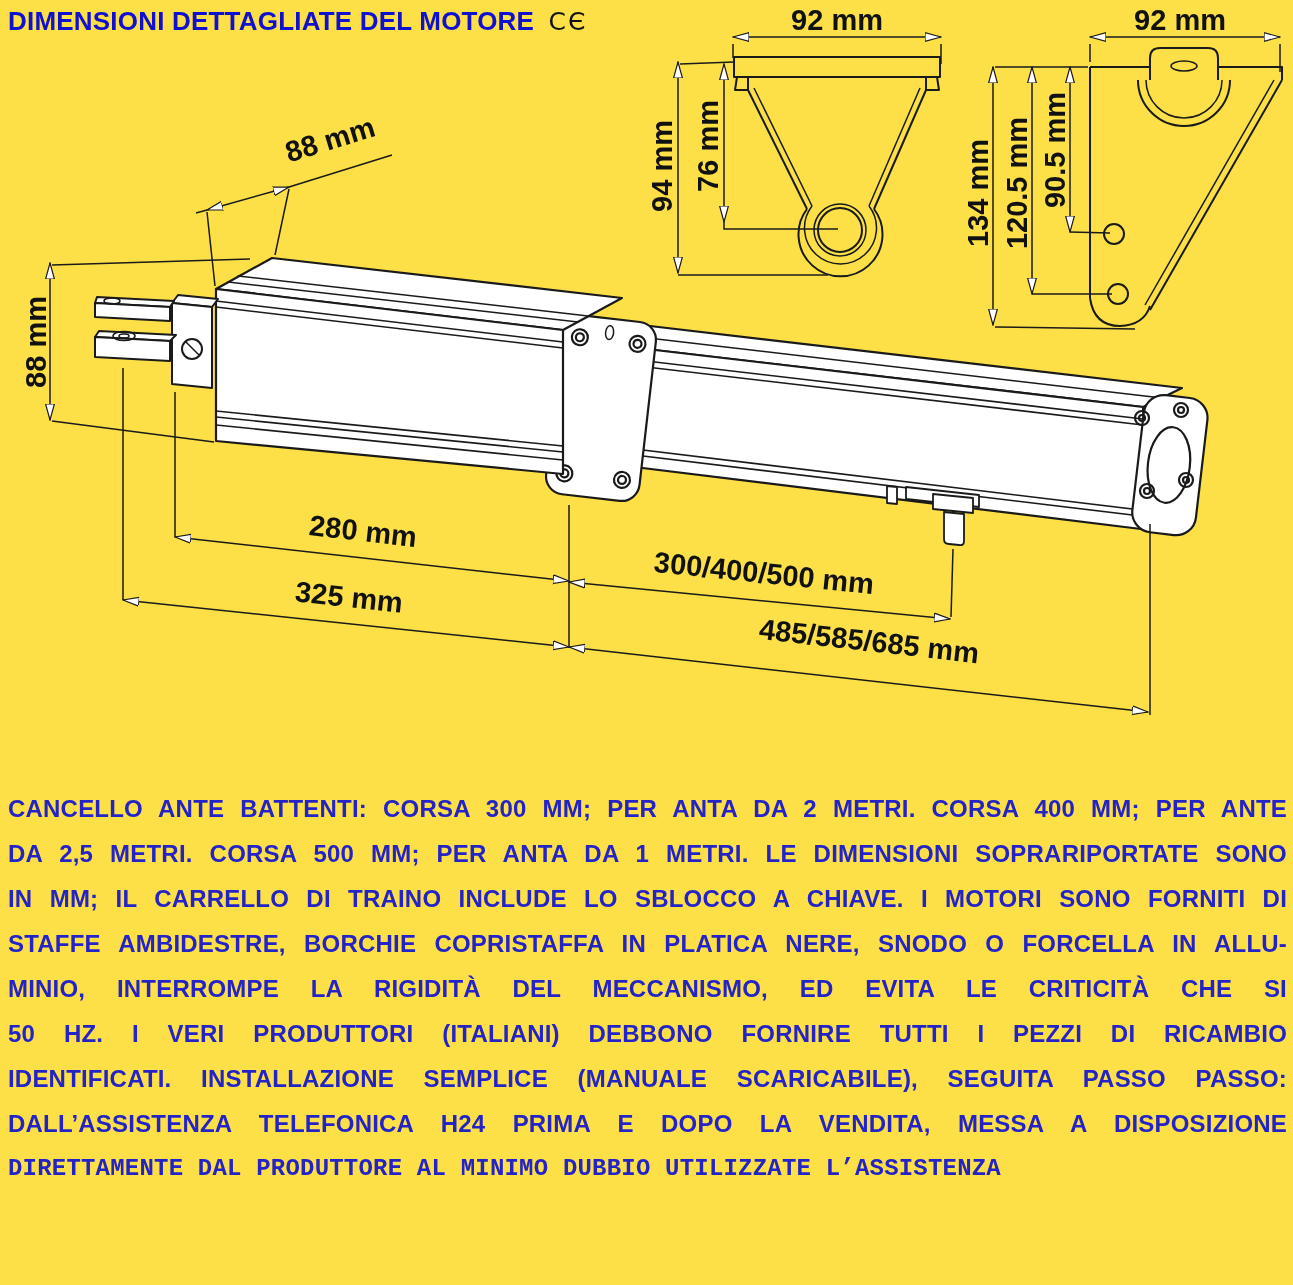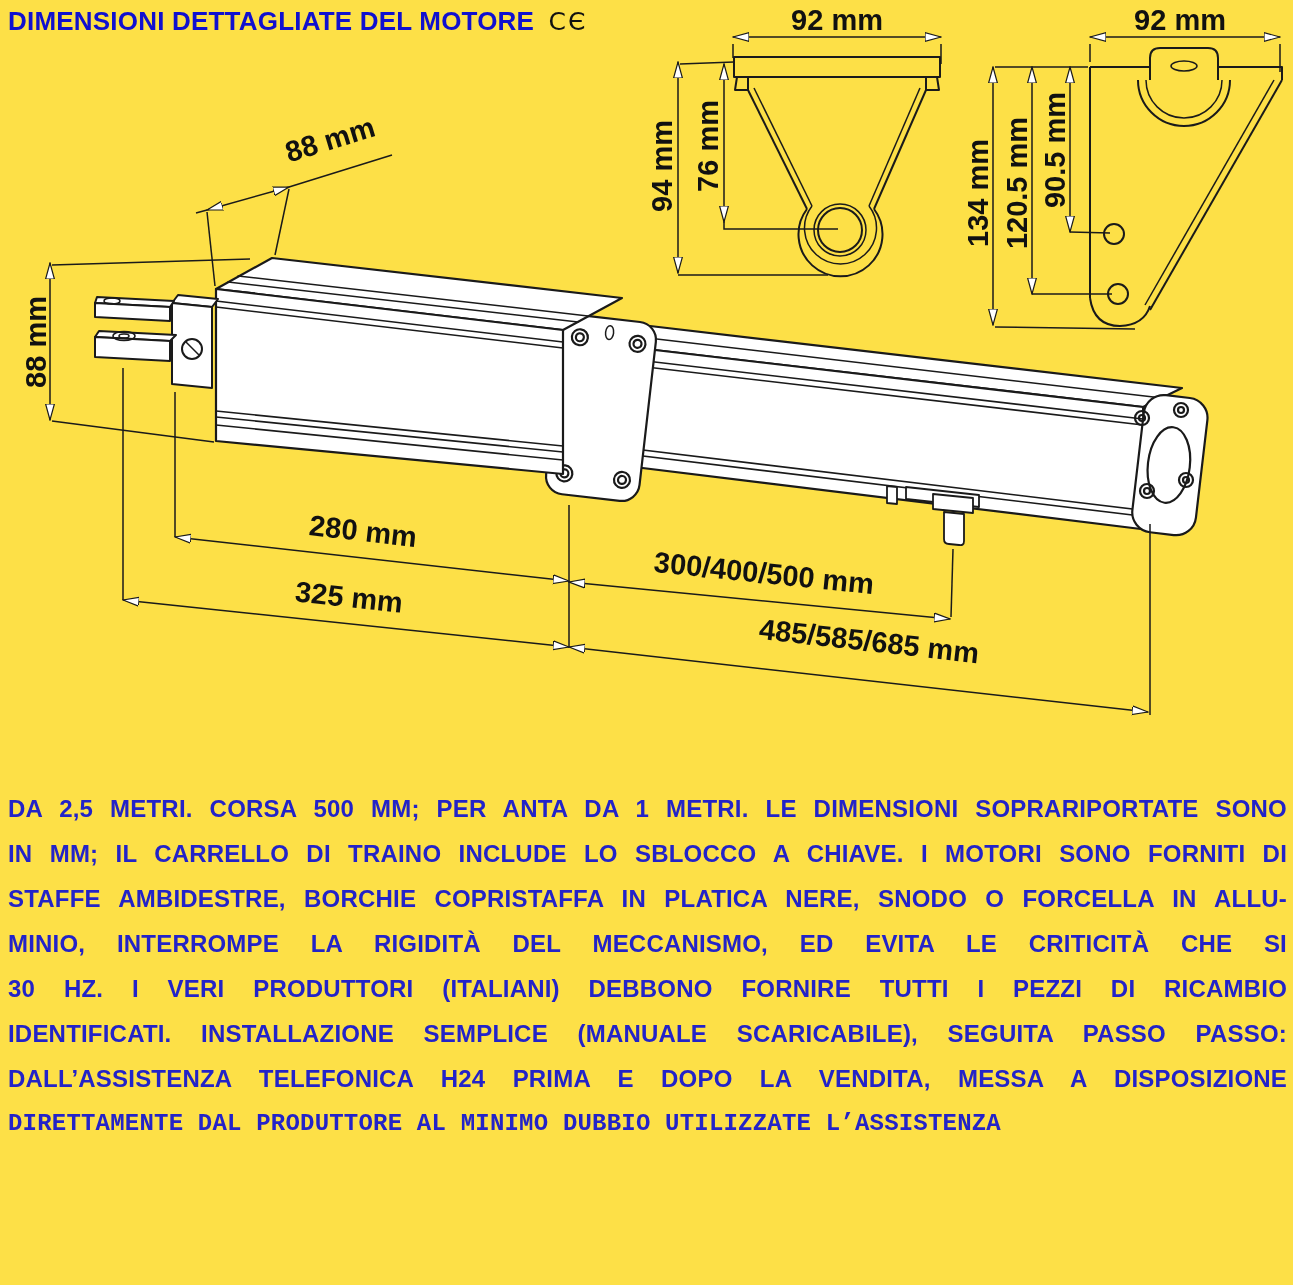--- a/index.html
+++ b/index.html
@@ -193,23 +193,24 @@
       <text class="dimtxt" transform="translate(672,166) rotate(-90)">94 mm</text>
       <text class="dimtxt" transform="translate(718,146) rotate(-90)">76 mm</text>
       <text class="dimtxt" transform="translate(1180,30)">92 mm</text>
       <text class="dimtxt" transform="translate(988,193) rotate(-90)">134 mm</text>
       <text class="dimtxt" transform="translate(1027,183) rotate(-90)">120.5 mm</text>
       <text class="dimtxt" transform="translate(1065,150) rotate(-90)">90.5 mm</text>
     </g>
   </svg>
 
   <div id="body-text">
+    <div class="par-line">CANCELLO ANTE BATTENTI: CORSA 300 MM; PER ANTA DA 2 METRI. CORSA 400 MM; PER ANTE</div>
     <div class="par-line">DA 2,5 METRI. CORSA 500 MM; PER ANTA DA 1 METRI. LE DIMENSIONI SOPRARIPORTATE SONO</div>
     <div class="par-line">IN MM; IL CARRELLO DI TRAINO INCLUDE LO SBLOCCO A CHIAVE. I MOTORI SONO FORNITI DI</div>
     <div class="par-line">STAFFE AMBIDESTRE, BORCHIE COPRISTAFFA IN PLATICA NERE, SNODO O FORCELLA IN ALLU-</div>
     <div class="par-line">MINIO, INTERROMPE LA RIGIDITÀ DEL MECCANISMO, ED EVITA LE CRITICITÀ CHE SI</div>
-    <div class="par-line">30 HZ. I VERI PRODUTTORI (ITALIANI) DEBBONO FORNIRE TUTTI I PEZZI DI RICAMBIO</div>
+    <div class="par-line">50 HZ. I VERI PRODUTTORI (ITALIANI) DEBBONO FORNIRE TUTTI I PEZZI DI RICAMBIO</div>
     <div class="par-line">IDENTIFICATI. INSTALLAZIONE SEMPLICE (MANUALE SCARICABILE), SEGUITA PASSO PASSO:</div>
     <div class="par-line">DALL’ASSISTENZA TELEFONICA H24 PRIMA E DOPO LA VENDITA, MESSA A DISPOSIZIONE</div>
     <div class="par-line last">DIRETTAMENTE DAL PRODUTTORE AL MINIMO DUBBIO UTILIZZATE L’ASSISTENZA</div>
   </div>
 
 </div>
 
 </body></html>

